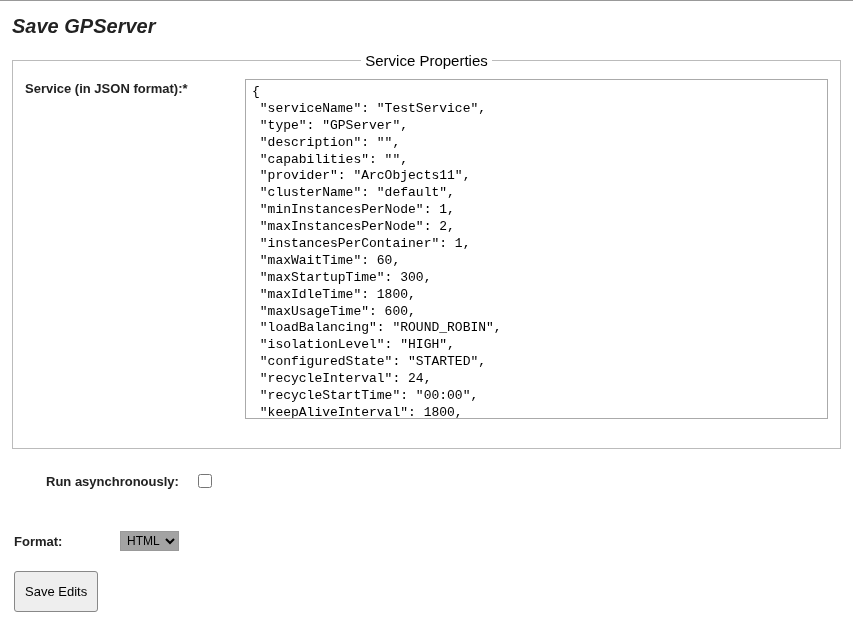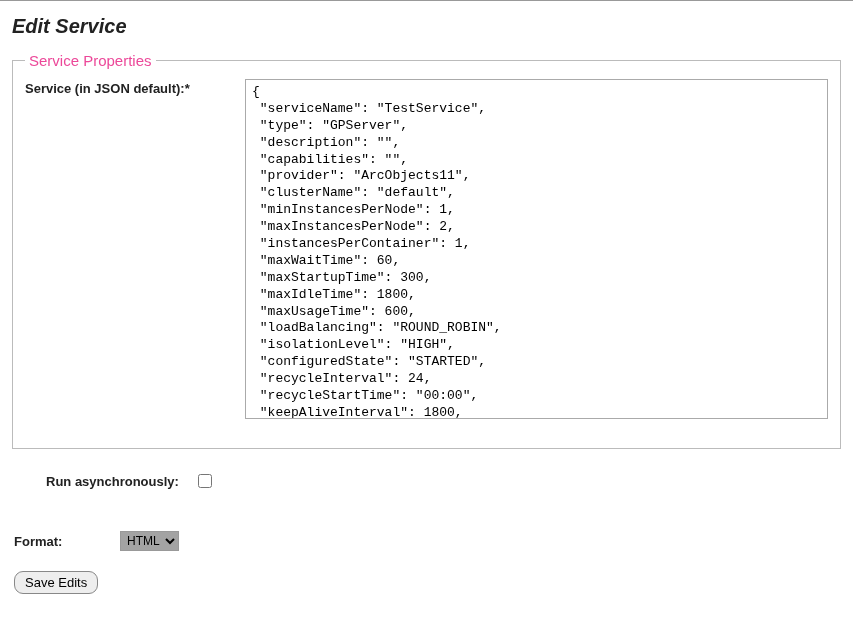--- a/index.html
+++ b/index.html
@@ -24,22 +24,23 @@
       font-style: italic;
       margin: 6px 0 14px 0;
     }
     fieldset.service-properties {
       border: 1px solid #bbb;
       padding: 10px 12px 18px 12px;
       margin: 0 0 18px 0;
     }
     fieldset.service-properties legend {
       font-size: 15px;
-      color: #ec4899;
+      color: #000000;
       padding: 0 4px;
+      text-align: center;
     }
     .form-row {
       display: flex;
       align-items: flex-start;
       margin-bottom: 8px;
     }
     .form-label {
       font-weight: bold;
       width: 220px;
       padding-top: 2px;
@@ -86,43 +87,43 @@
     select.format-select {
       font-family: Verdana, Geneva, sans-serif;
       font-size: 12px;
       border: 1px solid #999;
       background: #a3a3a3;
       padding: 1px 2px;
     }
     button.save-btn {
       font-family: Verdana, Geneva, sans-serif;
       font-size: 13px;
-      padding: 3px 10px;
+      padding: 12px 10px;
       background: #eee;
       border: 1px solid #888;
-      border-radius: 9px;
+      border-radius: 3px;
       cursor: pointer;
     }
     input[type="checkbox"] {
       width: 14px;
       height: 14px;
     }
   </style>
 </head>
 <body>
 
 <div class="page">
 
-  <div class="title">Edit Service</div>
+  <div class="title">Save GPServer</div>
 
   <fieldset class="service-properties">
     <legend>Service Properties</legend>
 
     <div class="form-row">
-      <div class="form-label">Service (in JSON default):*</div>
+      <div class="form-label">Service (in JSON format):*</div>
       <div class="textarea-wrap">
         <textarea class="json-input" spellcheck="false" style="">{
  "serviceName": "TestService",
  "type": "GPServer",
  "description": "",
  "capabilities": "",
  "provider": "ArcObjects11",
  "clusterName": "default",
  "minInstancesPerNode": 1,
  "maxInstancesPerNode": 2,

